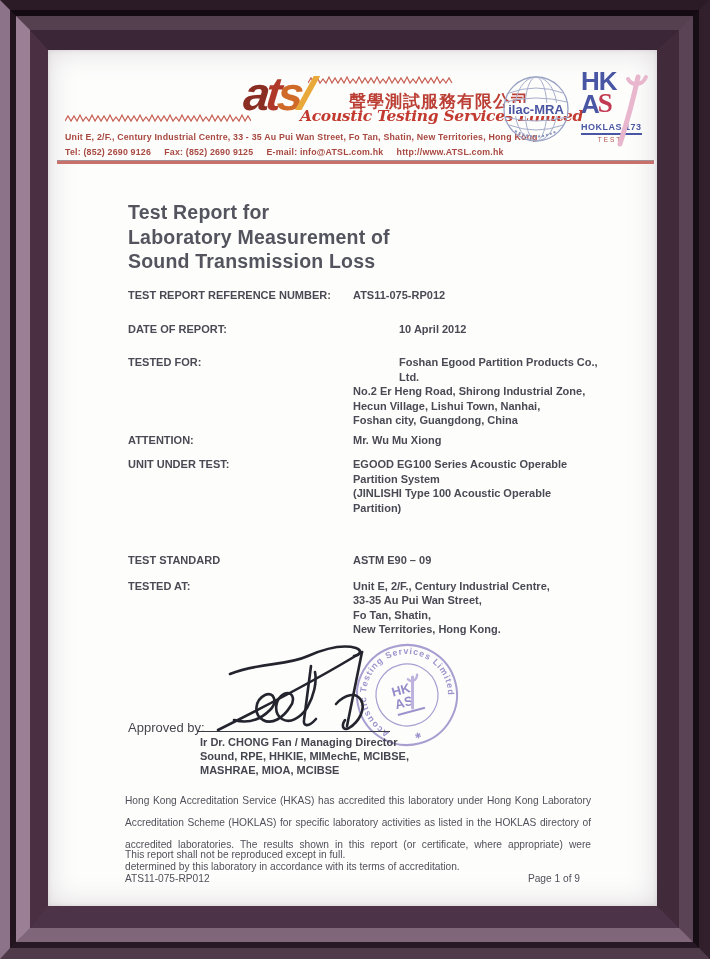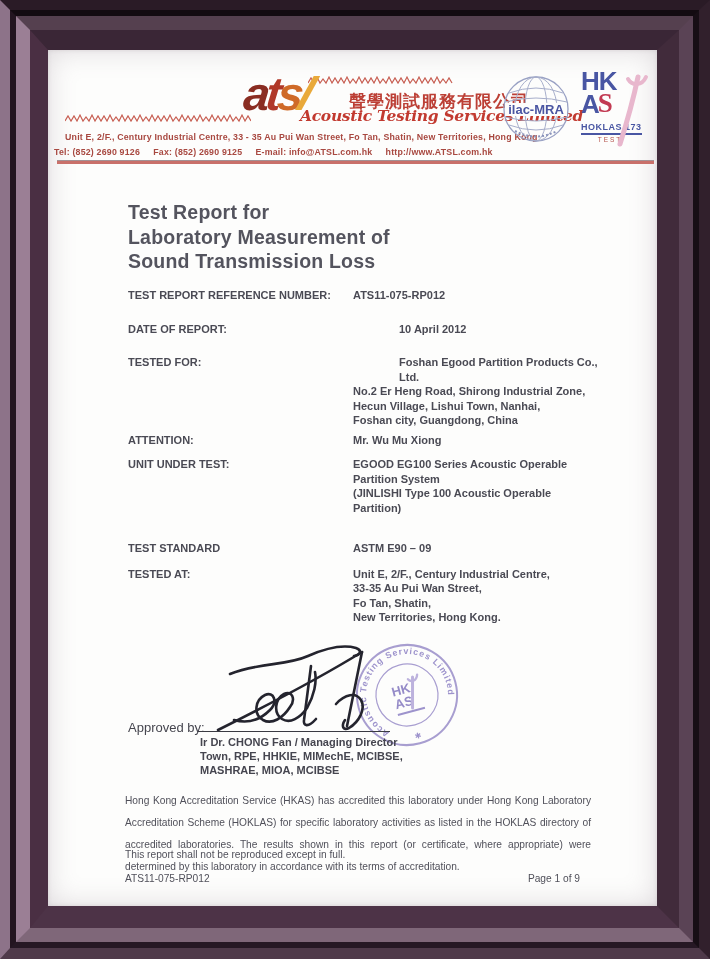--- a/index.html
+++ b/index.html
@@ -20,21 +20,21 @@
 
   
   .logo-word { left:196px; top:16px; font-style:italic; font-weight:bold; font-size:47px; letter-spacing:-4px; transform:skewX(-6deg); line-height:56px; }
   .logo-word .la { color:#8a2d22; }
   .logo-word .lt { color:#b03828; }
   .logo-word .ls { color:#cf6a28; }
   .logo-word .ll { color:#e9a93a; display:inline-block; transform:skewX(-14deg); }
   .company-zh { left:301px; top:40px; font-size:17px; font-weight:bold; color:#bc3f35; letter-spacing:1px; white-space:pre; }
   .company-en { left:252px; top:56px; font-family:"DejaVu Serif", serif; font-style:italic; font-weight:bold; font-size:15.5px; color:#c23a30; letter-spacing:-0.3px; }
   .addr { left:17px; top:82px; font-size:8.8px; font-weight:bold; color:#a84840; letter-spacing:0.2px; white-space:pre; }
-  .contacts { left:6px; top:96.5px; font-size:8.8px; font-weight:bold; color:#a84840; letter-spacing:0.2px; white-space:pre; }
+  .contacts { left:17px; top:96.5px; font-size:8.8px; font-weight:bold; color:#a84840; letter-spacing:0.2px; white-space:pre; }
   .hrule { left:9px; top:110px; width:597px; height:3px; border-top:1px solid #a39194; background:#c9706a; }
 
   
   .ilac { left:454px; top:24px; }
   
   .hkas { left:533px; top:20px; width:70px; }
   .hkas-row { line-height:23px; font-weight:bold; letter-spacing:-1px; font-size:26px; color:#4956a3; }
   .hkas-s { font-family:"Liberation Serif", serif; font-size:27px; color:#c23a52; margin-left:-1px; position:relative; top:-1px; }
   .hkas-fork { position:absolute; right:2px; top:4px; }
   .hoklas { display:inline-block; margin-top:5px; font-size:9px; font-weight:bold; color:#4956a3; letter-spacing:0.5px; border-bottom:2px solid #4956a3; padding-bottom:1px; }
@@ -42,21 +42,21 @@
 
   
   .title { left:80px; top:150px; font-size:19.5px; font-weight:bold; color:#54545e; line-height:24.5px; letter-spacing:0.2px; }
 
   
   .fields { left:80px; top:238px; width:490px; font-size:11px; font-weight:bold; color:#4a4a54; }
   .frow { display:flex; line-height:14.5px; }
   .frow .lbl { width:225px; flex:none; }
   .frow .val { width:258px; white-space:pre-line; }
   .mt19 { margin-top:19px;gap:46px; } .mt5 { margin-top:5px; } .mt10 { margin-top:10px; }
-  .mt27 { margin-top:26px; } .mt11 { margin-top:11px; }
+  .mt27 { margin-top:38px; } .mt11 { margin-top:11px; }
 
   
   .approved-by { left:80px; top:670px; font-size:13px; color:#46464f; }
   .sig-line { left:150px; top:681px; width:192px; height:0; border-top:1.6px solid #3a3a42; }
   .approver { left:152px; top:686px; font-size:11px; font-weight:bold; color:#45454f; line-height:13.8px; }
   .sig-svg { left:142px; top:572px; }
   .stamp-svg { left:303px; top:589px; opacity:.85; }
 
   
   .accred { left:77px; top:740px; width:466px; font-size:10.2px; line-height:22px; color:#50505a; text-align:justify; }
@@ -194,21 +194,21 @@
         <path d="M 121,44 L 114,98 C 113,104 118,106 126,97"></path>
         <path d="M 172,30 L 157,104"></path>
         <path d="M 146,82 C 155,72 166,70 171,78 C 176,87 169,100 159,106 C 153,109 151,104 155,98"></path>
       </g>
     </svg>
 
     <div class="abs approved-by">Approved by:</div>
     <div class="abs sig-line"></div>
     <div class="abs approver">
       <div>Ir Dr. CHONG Fan / Managing Director</div>
-      <div>Town, RPE, HHKIE, MIMechE, MCIBSE,</div>
+      <div>Sound, RPE, HHKIE, MIMechE, MCIBSE,</div>
       <div>MASHRAE, MIOA, MCIBSE</div>
     </div>
 
     <div class="abs accred">Hong Kong Accreditation Service (HKAS) has accredited this laboratory under Hong Kong Laboratory Accreditation Scheme (HOKLAS) for specific laboratory activities as listed in the HOKLAS directory of accredited laboratories. The results shown in this report (or certificate, where appropriate) were determined by this laboratory in accordance with its terms of accreditation.</div>
     <div class="abs repnote">This report shall not be reproduced except in full.</div>
     <div class="abs refrow">
       <span>ATS11-075-RP012</span>
       <span>Page 1 of 9</span>
     </div>
 

